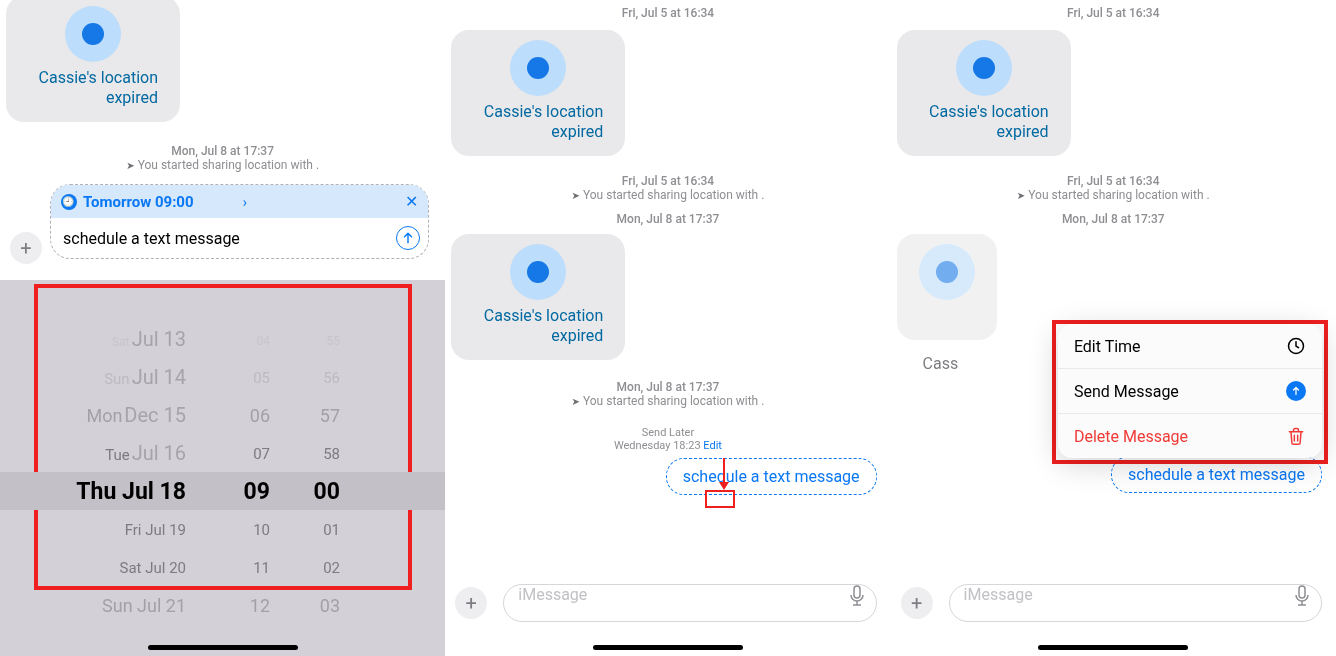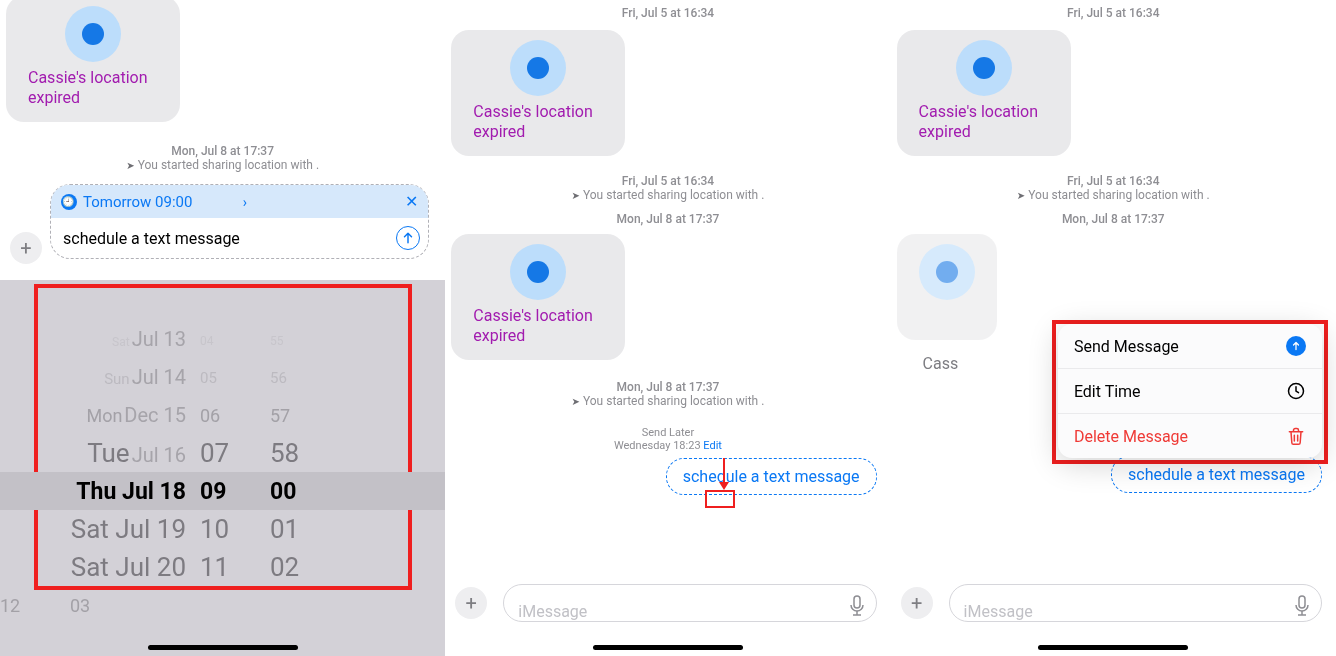--- a/index.html
+++ b/index.html
@@ -5,52 +5,52 @@
   * { box-sizing: border-box; margin: 0; padding: 0; font-family: -apple-system, BlinkMacSystemFont, "Segoe UI", Roboto, Helvetica, Arial, sans-serif; }
   body { background: #fff; display: flex; width: 1336px; height: 656px; overflow: hidden; }
   .panel { width: 445.3px; height: 656px; background: #fff; position: relative; overflow: hidden; }
   .timestamp-line { text-align: center; font-size: 12px; color: #8e8e93; margin-top: 4px; font-weight: 500; }
   .timestamp-line.top { margin-top: 6px; }
   .sharing-line { text-align: center; font-size: 12px; color: #8e8e93; display:flex; align-items:center; justify-content:center; gap:3px;}
   .location-bubble { background: #e9e9eb; border-radius: 18px; display: inline-flex; flex-direction: column; align-items: center; padding: 10px 22px 14px 22px; margin-left: 6px; }
   .location-bubble.tight { margin-top: -4px; }
   .loc-icon-wrap { width: 56px; height: 56px; border-radius: 28px; background: #bcddfb; display:flex; align-items:center; justify-content:center; margin-bottom:6px;}
   .loc-icon-dot { width: 22px; height: 22px; border-radius: 11px; background: #1578e6; }
-  .loc-text { font-size: 16px; color: #a21caf; text-align:left; line-height:1.25; max-width:130px;}
+  .loc-text { font-size: 16px; color: #0369a1; text-align:right; line-height:1.25; max-width:130px;}
   .compose-wrap { margin: 12px 16px 0 50px; border: 1px dashed #b0b0b6; border-radius: 20px; background:#fff; }
   .compose-sched { background: #d6e8fb; display:flex; align-items:center; padding: 7px 10px; border-radius: 18px 18px 0 0; }
   .compose-sched .clk { width:16px;height:16px;border-radius:8px;background:#0a78f4;display:flex;align-items:center;justify-content:center;color:#fff;font-size:10px;margin-right:6px;}
-  .compose-sched .txt { color:#0a78f4; font-size:15px; font-weight:400; flex:1;}
+  .compose-sched .txt { color:#0a78f4; font-size:15px; font-weight:700; flex:1;}
   .compose-sched .chev { color:#0a78f4; font-size:14px; margin-left:2px;}
   .compose-sched .close { color:#0a78f4; font-size:16px; font-weight:300;}
   .compose-input-row { display:flex; align-items:center; padding: 8px 8px 8px 12px; }
   .compose-input-row .txt { font-size:16px; color:#000; flex:1;}
   .compose-input-row .send { width:24px;height:24px;border-radius:12px;border:1.5px solid #0a78f4;display:flex;align-items:center;justify-content:center;}
   .compose-input-row .send svg { width:14px;height:14px;}
   .plus-btn { position:absolute; left:10px; width:32px;height:32px;border-radius:16px;background:#eeeef0;display:flex;align-items:center;justify-content:center;font-size:20px;color:#7e7e82;}
   .picker-area { position:absolute; left:0; right:0; bottom:0; height:376px; background:#d3d1d7; }
   .red-box { position:absolute; border:4px solid #ef1f1f; }
   .picker-red { left:34px; top:4px; width:378px; height:306px; }
   .picker-rows { position:absolute; left:0; right:0; top:40px; }
   .picker-row { display:flex; height:38px; align-items:center; }
   .picker-row .day { width:200px; text-align:right; padding-right:14px;}
-  .picker-row .hr { width:70px; text-align:left;}
-  .picker-row .mn { width:70px; text-align:left;}
-  .picker-row .lbl { font-size:26px; color:#7d7b81;}
+  .picker-row .hr { width:70px; text-align:right;}
+  .picker-row .mn { width:70px; text-align:right;}
+  .picker-row .lbl { font-size:15px; color:#7d7b81;}
   .picker-row.sel { background:#c3c1c7;}
   .picker-row.sel .lbl { color:#000; font-size:23px; font-weight:700;}
   .picker-row.fade1 .lbl{ color:#a3a1a7; font-size:18px;}
   .picker-row.fade2 .lbl{ color:#bcbac0; font-size:15px;}
   .picker-row.fade3 .lbl{ color:#c7c5cb; font-size:12px;}
   .home-ind { position:absolute; bottom:6px; left:50%; transform:translateX(-50%); width:150px; height:5px; background:#000; border-radius:3px;}
   .sched-bubble { background:#fff; border:1.5px dashed #0a78f4; color:#0a78f4; font-size:16px; border-radius:18px; padding:8px 16px; display:inline-block;}
   .sched-bubble-wrap { text-align:right; padding-right:14px; margin-top:6px;}
   .sendlater { text-align:center; font-size:11px; color:#8e8e93; margin-top:18px;}
   .sendlater .edit { color:#0a78f4;}
-  .input-bar { position:absolute; bottom:34px; left:58px; right:14px; height:38px; border:1px solid #d6d6db; border-radius:19px; display:flex; align-items:flex-end; padding:0 10px 0 14px;}
+  .input-bar { position:absolute; bottom:34px; left:58px; right:14px; height:38px; border:1px solid #d6d6db; border-radius:19px; display:flex; align-items:flex-start; padding:0 10px 0 14px;}
   .input-bar .ph { color:#c1c1c6; font-size:16px; flex:1;}
   .mic-icon { width:18px; height:22px; }
   .ctx-menu { position:absolute; right:14px; top:324px; width:264px; background:#fbfbfc; border-radius:14px; box-shadow:0 6px 30px rgba(0,0,0,.18); overflow:hidden;}
   .ctx-red { position:absolute; right:8px; top:320px; width:276px; height:144px; border:4px solid #ef1f1f;}
   .ctx-item { display:flex; align-items:center; justify-content:space-between; padding:12px 16px; font-size:16px; border-bottom:1px solid #eaeaec;}
   .ctx-item:last-child { border-bottom:none;}
   .ctx-item.del { color:#ef3a36;}
   .ctx-item .ic { width:20px; height:20px; display:flex; align-items:center; justify-content:center;}
   .send-circ { width:20px;height:20px;border-radius:10px;background:#0a78f4;display:flex;align-items:center;justify-content:center;}
   .send-circ svg{width:12px;height:12px;}
@@ -115,30 +115,31 @@
           <div class="day"><span class="lbl">Tue</span><span class="picker-day-sub">Jul 16</span></div>
           <div class="hr"><span class="lbl">07</span></div>
           <div class="mn"><span class="lbl">58</span></div>
         </div>
         <div class="picker-row sel">
           <div class="day"><span class="lbl">Thu Jul 18</span></div>
           <div class="hr"><span class="lbl">09</span></div>
           <div class="mn"><span class="lbl">00</span></div>
         </div>
         <div class="picker-row ">
-          <div class="day"><span class="lbl">Sat Jul 19</span></div>
+          <div class="day"><span class="lbl">Fri Jul 19</span></div>
           <div class="hr"><span class="lbl">10</span></div>
           <div class="mn"><span class="lbl">01</span></div>
         </div>
         <div class="picker-row ">
           <div class="day"><span class="lbl">Sat Jul 20</span></div>
           <div class="hr"><span class="lbl">11</span></div>
           <div class="mn"><span class="lbl">02</span></div>
         </div>
         <div class="picker-row fade1">
+          <div class="day"><span class="lbl">Sun Jul 21</span></div>
           <div class="hr"><span class="lbl">12</span></div>
           <div class="mn"><span class="lbl">03</span></div>
         </div>
       </div>
     <div class="home-ind"></div>
   </div>
 </div>
 
 <div class="panel">
   <div class="timestamp-line top">Fri, Jul 5 at 16:34</div>
@@ -236,33 +237,33 @@
   </div>
 
   <div class="sched-bubble-wrap">
     <span class="sched-bubble">schedule a text message</span>
   </div>
 
   
   <div class="ctx-red"></div>
   <div class="ctx-menu">
     <div class="ctx-item">
-      <span>Send Message</span>
-      <span class="ic send-circ">
-          <svg viewBox="0 0 24 24">
-            <path d="M12 5v14M12 5l-5 5M12 5l5 5" stroke="#fff" stroke-width="2.5" fill="none" stroke-linecap="round"></path>
-          </svg>
-        </span>
-    </div>
-    <div class="ctx-item">
       <span>Edit Time</span>
       <span class="ic">
           <svg viewBox="0 0 24 24">
             <circle cx="12" cy="12" r="9" fill="none" stroke="#000" stroke-width="1.8"></circle>
             <path d="M12 7v5l3 2" stroke="#000" stroke-width="1.8" fill="none" stroke-linecap="round"></path>
+          </svg>
+        </span>
+    </div>
+    <div class="ctx-item">
+      <span>Send Message</span>
+      <span class="ic send-circ">
+          <svg viewBox="0 0 24 24">
+            <path d="M12 5v14M12 5l-5 5M12 5l5 5" stroke="#fff" stroke-width="2.5" fill="none" stroke-linecap="round"></path>
           </svg>
         </span>
     </div>
     <div class="ctx-item del">
       <span>Delete Message</span>
       <span class="ic">
           <svg viewBox="0 0 24 24">
             <path d="M4 7h16M9 7V5a2 2 0 012-2h2a2 2 0 012 2v2M6 7l1 13a2 2 0 002 2h6a2 2 0 002-2l1-13M10 11v7M14 11v7" stroke="#ef3a36" stroke-width="1.8" fill="none" stroke-linecap="round"></path>
           </svg>
         </span>

